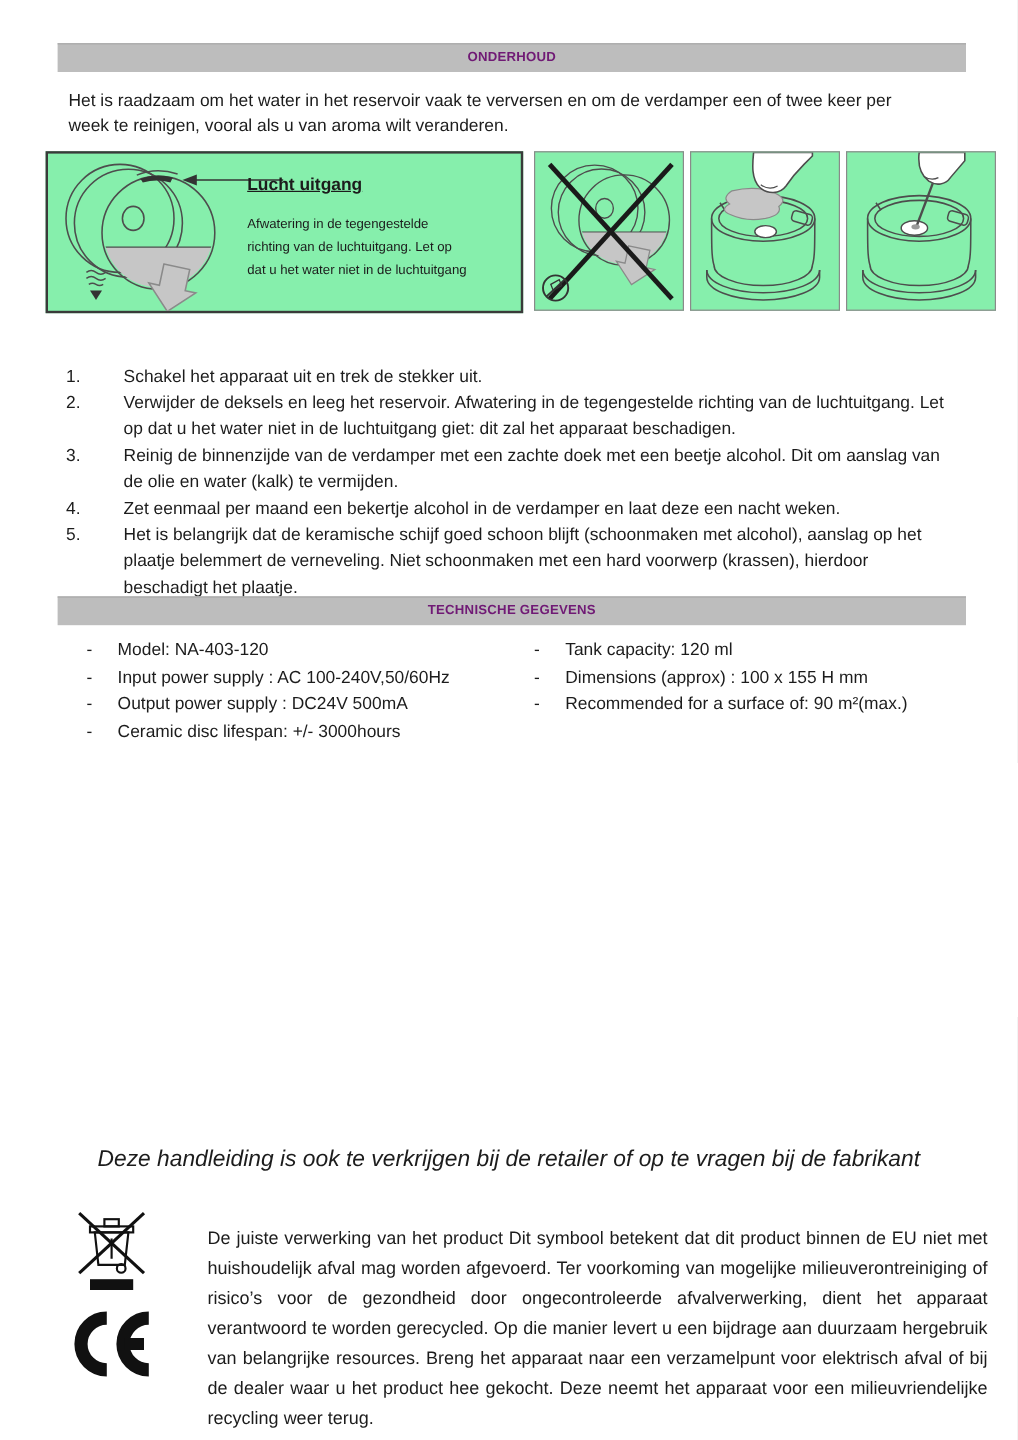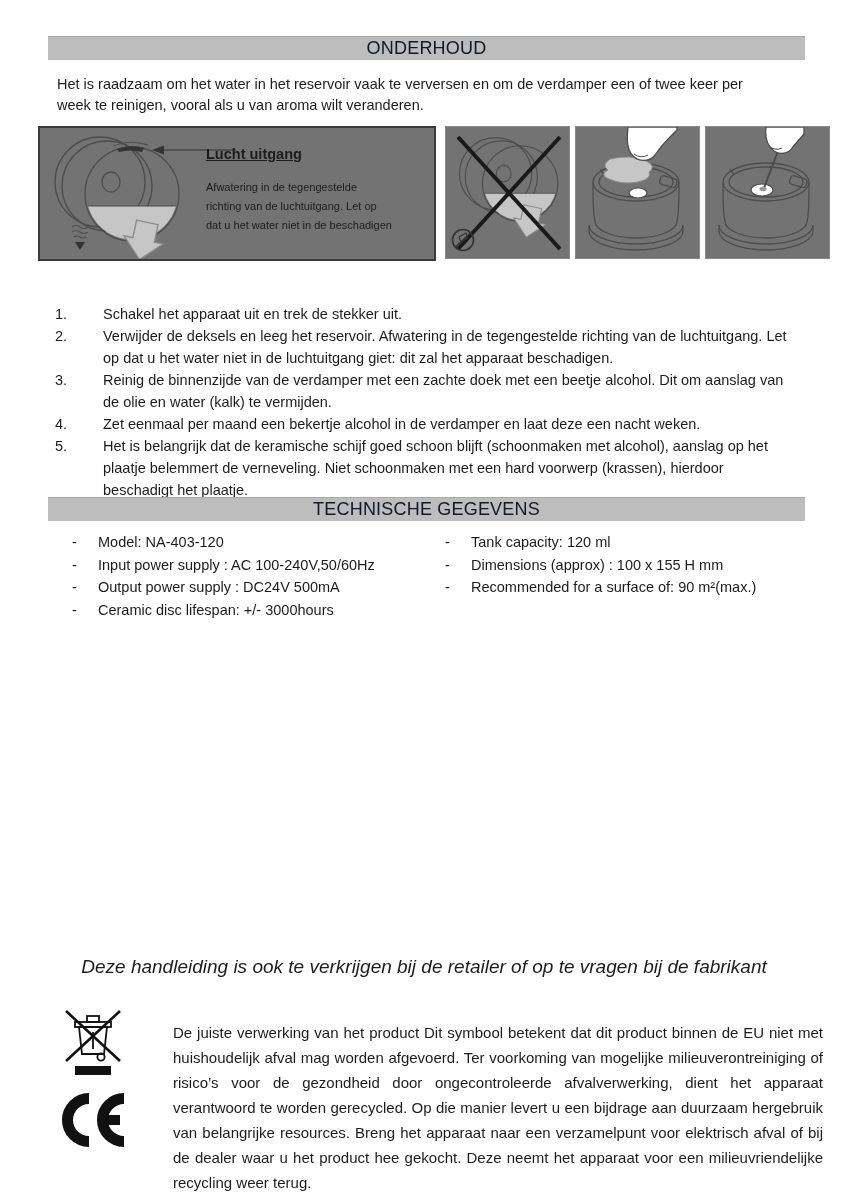--- a/index.html
+++ b/index.html
@@ -4,27 +4,27 @@
 <style>
   html,body{margin:0;padding:0;background:#e8e8e8;}
   .page{
     position:relative;width:848px;height:1200px;background:#ffffff;
     margin:0 auto;overflow:hidden;
     font-family:"Liberation Sans", sans-serif;color:#1c1c1c;
   }
   .secbar{
     position:absolute;left:48px;width:757px;height:23px;
     background:#bdbdbd;border-top:1px solid #a8a8a8;
-    text-align:center;font-weight:normal;font-size:18px;line-height:23px;
-    letter-spacing:.2px;color:#0f172a;
+    text-align:center;font-weight:bold;font-size:11px;line-height:23px;
+    letter-spacing:.2px;color:#701a75;
   }
   .bar-onderhoud{top:36px;}
   .bar-tech{top:497px;}
   .intro{position:absolute;left:57px;top:74px;width:714px;font-size:14.5px;line-height:21px;}
-  .figbox{position:absolute;top:126px;height:131px;background:#737373;}
+  .figbox{position:absolute;top:126px;height:131px;background:#86efac;}
   .fig1{left:38px;width:394px;border:2px solid #3a3a3a;}
   .fig2{left:445px;width:123px;border:1px solid #8a8a8a;}
   .fig3{left:575px;width:123px;border:1px solid #8a8a8a;}
   .fig4{left:705px;width:123px;border:1px solid #8a8a8a;}
   .figbox svg{position:absolute;left:0;top:0;}
   .fig-label{
     position:absolute;left:166px;top:18px;font-size:14.5px;font-weight:bold;
     text-decoration:underline;
   }
   .fig-caption{position:absolute;left:166px;top:50px;width:232px;font-size:11px;line-height:19px;}
@@ -84,21 +84,21 @@
         <path d="M32,99 q4,-3 8,0 q4,3 8,0"></path>
         <path d="M32,104 q4,-3 8,0 q4,3 8,0"></path>
         <path d="M34,109 q3,-2 6,0 q3,2 6,0"></path>
       </g>
       <polygon points="35,114 45,114 40,122" fill="#333"></polygon>
     </svg>
     <div class="fig-label">Lucht uitgang</div>
     <div class="fig-caption">
       <div>Afwatering in de tegengestelde</div>
       <div>richting van de luchtuitgang. Let op</div>
-      <div>dat u het water niet in de beschadigen</div>
+      <div>dat u het water niet in de luchtuitgang</div>
     </div>
   </div>
 
   <div class="figbox fig2">
     <svg width="123" height="131" viewBox="0 0 123 131">
       <g transform="translate(2,4) scale(0.82)">
         <g fill="none" stroke="#4d4d4d" stroke-width="1.4">
           <circle cx="58" cy="52" r="44"></circle>
           <circle cx="65" cy="56" r="44"></circle>
           <circle cx="88" cy="64" r="46"></circle>

